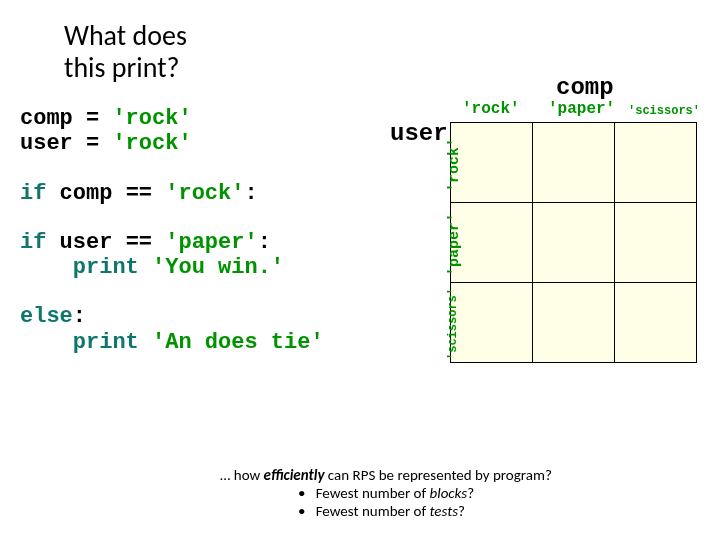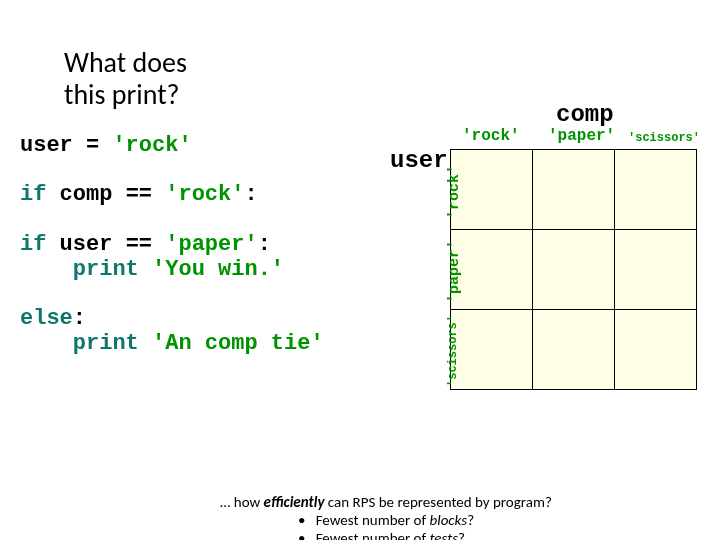--- a/index.html
+++ b/index.html
@@ -1,17 +1,17 @@
 <!DOCTYPE html>
 <html><head>
 <meta charset="utf-8">
 <style>
   * { box-sizing: border-box; margin: 0; padding: 0; }
   html, body { width: 720px; height: 540px; font-family: Calibri, Arial, sans-serif; background: #fff; color: #000; }
-  .canvas { position: relative; width: 720px; height: 436px; margin-top: 27px; }
+  .canvas { position: relative; width: 720px; height: 436px; }
 
   .title1 { position: absolute; left: 64px; top: 20px; font-size: 28px; line-height: 1.15; }
   .question { position: absolute; left: 350px; top: 16px; font-size: 17px; font-style: italic; line-height: 1.25; }
 
   .comp-label { position: absolute; left: 556px; top: 74px; font-family: 'Courier New', monospace; font-size: 24px; font-weight: bold; }
   .user-label { position: absolute; left: 390px; top: 120px; font-family: 'Courier New', monospace; font-size: 24px; font-weight: bold; }
 
   .code { position: absolute; left: 20px; top: 106px; font-family: 'Courier New', monospace; font-size: 22px; font-weight: bold; line-height: 1.15; }
   .code .block { margin-bottom: 24px; }
   .code .kw { color: #0f766e; } 
@@ -51,32 +51,33 @@
   </div>
 
   <div class="question">
   </div>
 
   <div class="comp-label">comp</div>
   <div class="user-label">user</div>
 
   <div class="code">
     <div class="block">
+      <div><span class="var">comp</span><span class="op"> = </span><span class="str">'rock'</span></div>
       <div><span class="var">user</span><span class="op"> = </span><span class="str">'rock'</span></div>
     </div>
     <div class="block">
       <div><span class="kw">if</span><span> comp </span><span class="op">==</span><span> </span><span class="str">'rock'</span><span>:</span></div>
     </div>
     <div class="block">
       <div><span class="kw">if</span><span> user </span><span class="op">==</span><span> </span><span class="str">'paper'</span><span>:</span></div>
       <div><span style="white-space:pre">    </span><span class="kw">print</span><span> </span><span class="str">'You win.'</span></div>
     </div>
     <div class="block">
       <div><span class="kw">else</span><span>:</span></div>
-      <div><span style="white-space:pre">    </span><span class="kw">print</span><span> </span><span class="str">'An comp tie'</span></div>
+      <div><span style="white-space:pre">    </span><span class="kw">print</span><span> </span><span class="str">'An does tie'</span></div>
     </div>
   </div>
 
   <div class="grid-wrap">
     <div class="grid-headers">
       <span class="gh c1">'rock'</span>
       <span class="gh c2">'paper'</span>
       <span class="gh c3">'scissors'</span>
     </div>
     <table class="grid-table">

